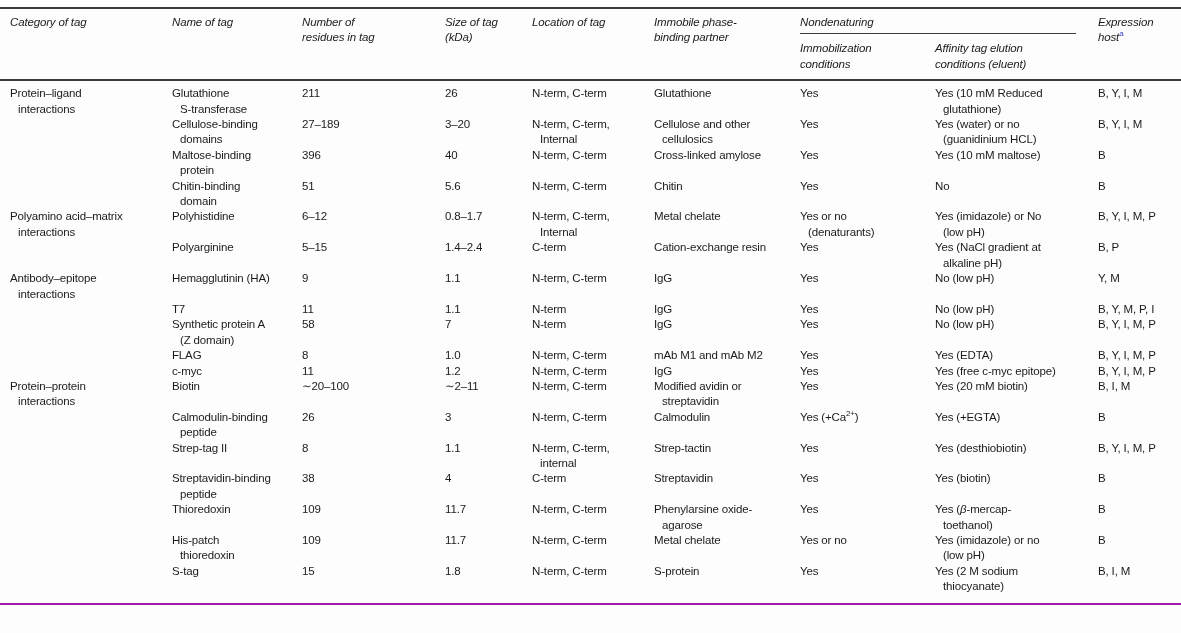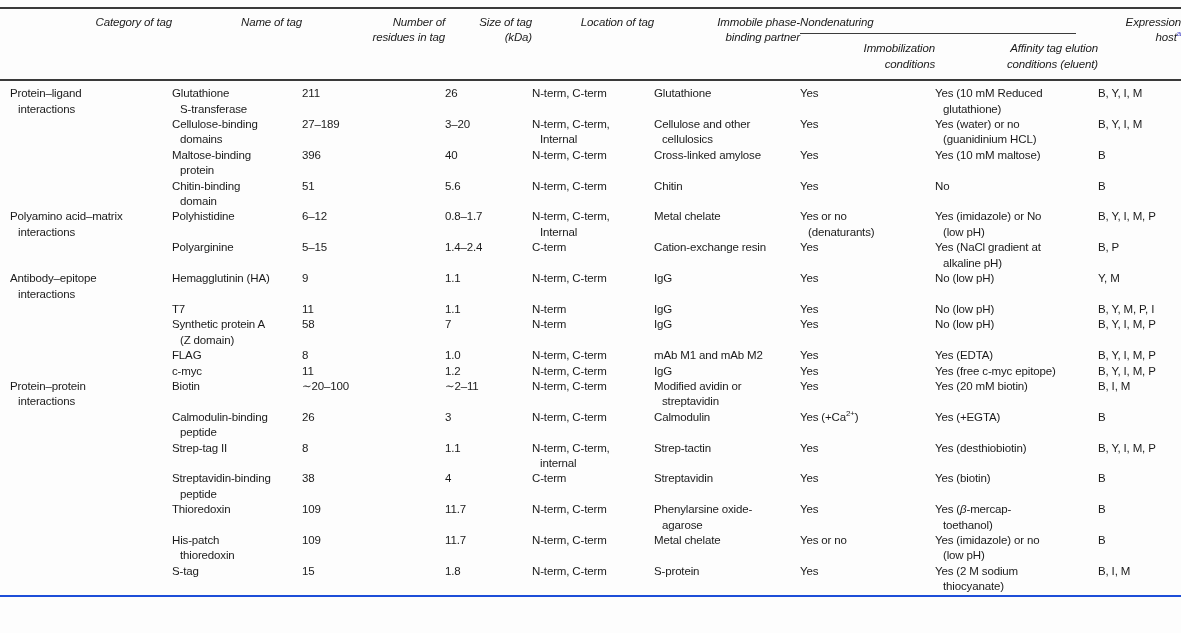--- a/index.html
+++ b/index.html
@@ -8,28 +8,28 @@
     padding-top:7px; overflow:hidden;
     font-family:"Liberation Sans","DejaVu Sans",sans-serif; color:#1b1b1b;
   }
   table.tags {
     width:1181px; table-layout:fixed; border-collapse:collapse;
     border-top:2.5px solid #3a3a3a;
     font-size:11.5px; line-height:15.4px; letter-spacing:-0.15px;
   }
   th, td {text-align:left; vertical-align:top; font-weight:normal; padding:0; margin:0;}
   thead th {font-style:italic; padding-top:6px;}
-  thead th.hb {border-bottom:2px solid #3a3a3a;text-align:right;}
+  thead th.hb {border-bottom:2px solid #3a3a3a;}
   thead th.h1 {padding-left:10px;}
   .spanner-label {border-bottom:1.5px solid #3c3c3c; padding-bottom:3px; margin-right:22px;}
   thead tr.sub th {padding-top:7px; padding-bottom:7px;}
   tbody td {padding-left:8px; text-indent:-8px;}
   tbody td:first-child {padding-left:18px;margin-top:24px;}
   tbody tr:first-child td {padding-top:5px;}
-  tbody tr:last-child td {padding-bottom:0; border-bottom:2px solid #1d4ed8;}
+  tbody tr:last-child td {padding-bottom:8px; border-bottom:2px solid #a21caf;}
   sup {font-size:8px; line-height:0;}
   thead sup {color:#4343c6; font-style:normal;}
   .footnote {margin:7px 0 0 10px; font-size:10px; letter-spacing:-0.1px; color:#1b1b1b;}
 </style>
 </head>
 <body>
 
 <div class="page">
   <table class="tags">
     <colgroup>

